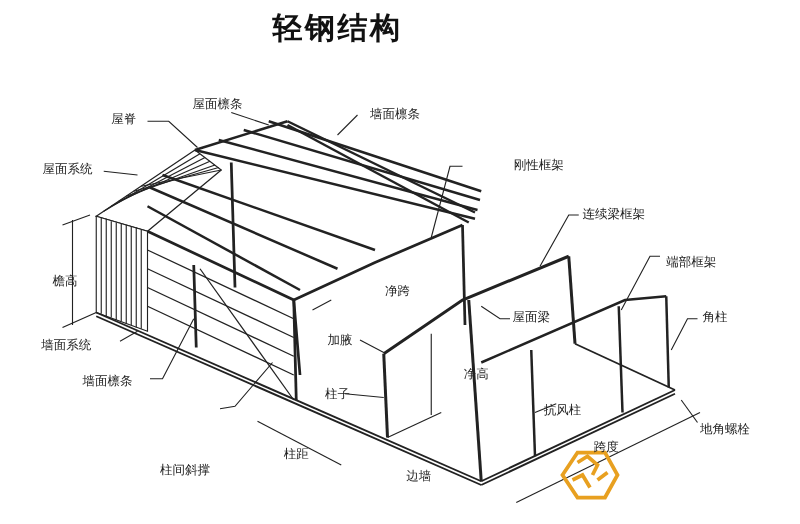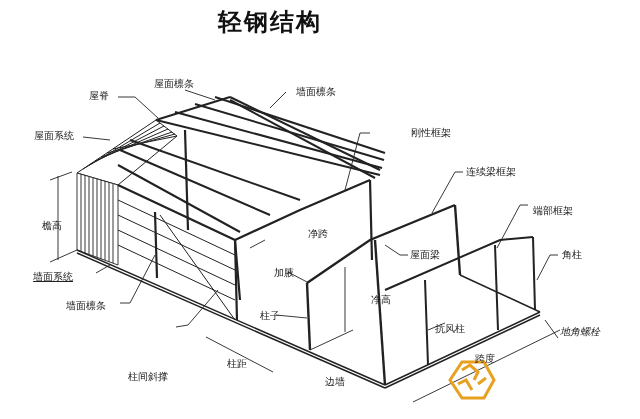--- a/index.html
+++ b/index.html
@@ -133,23 +133,23 @@
 <div class="lbl" style="left:154px;top:78px;">屋面檩条</div>
 <div class="lbl" style="left:296px;top:86px;">墙面檩条</div>
 <div class="lbl" style="left:34px;top:130px;">屋面系统</div>
 <div class="lbl" style="left:383px;top:127px;padding-left:28px;">刚性框架</div>
 <div class="lbl" style="left:466px;top:166px;">连续梁框架</div>
 <div class="lbl" style="left:533px;top:205px;">端部框架</div>
 <div class="lbl" style="left:42px;top:220px;">檐高</div>
 <div class="lbl" style="left:308px;top:228px;">净跨</div>
 <div class="lbl" style="left:410px;top:249px;">屋面梁</div>
 <div class="lbl" style="left:562px;top:249px;">角柱</div>
-<div class="lbl" style="left:262px;top:267px;margin-left:12px;">加腋</div>
-<div class="lbl" style="left:33px;top:271px;text-decoration:underline;">墙面系统</div>
+<div class="lbl" style="left:262px;top:267px;">加腋</div>
+<div class="lbl" style="left:33px;top:271px;">墙面系统</div>
 <div class="lbl" style="left:333px;top:294px;margin-left:38px;">净高</div>
 <div class="lbl" style="left:66px;top:300px;">墙面檩条</div>
 <div class="lbl" style="left:260px;top:310px;">柱子</div>
 <div class="lbl" style="left:435px;top:323px;">抗风柱</div>
 <div class="lbl" style="left:128px;top:323px;margin-top:48px;">柱间斜撑</div>
-<div class="lbl" style="left:560px;top:326px;font-style:italic;">地角螺栓</div>
+<div class="lbl" style="left:560px;top:338px;">地角螺栓</div>
 <div class="lbl" style="left:227px;top:358px;">柱距</div>
 <div class="lbl" style="left:475px;top:353px;">跨度</div>
 <div class="lbl" style="left:325px;top:376px;">边墙</div>
 
 </body></html>

